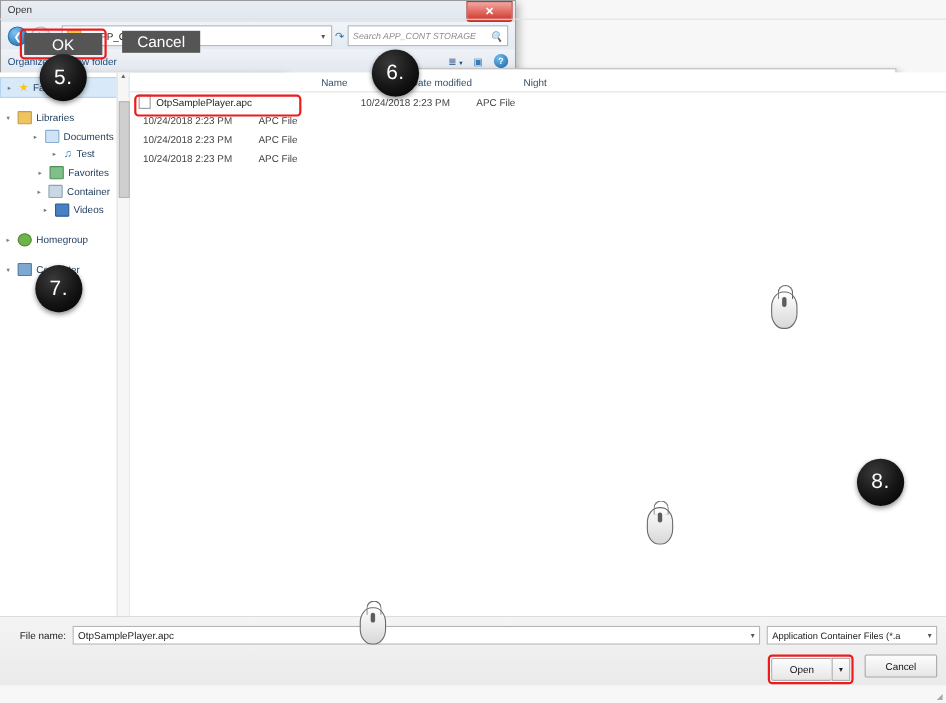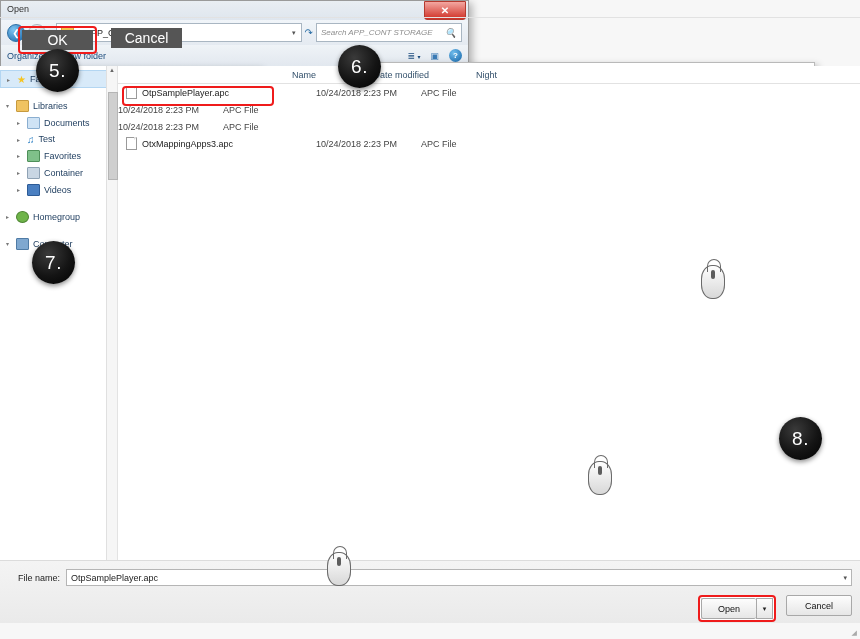--- a/index.html
+++ b/index.html
@@ -102,33 +102,33 @@
         background:linear-gradient(to bottom,#eff3f7,#e2e8ef);border-bottom:1px solid #c9d2da;
         font-size:9px;color:#1b4b7d;}
   #p7 .tools .right{margin-left:auto;display:flex;align-items:center;gap:10px;}
   .helpq{width:13px;height:13px;border-radius:50%;background:radial-gradient(circle at 35% 30%,#6fbcec,#1565a8);
         color:#fff;font-size:8px;font-weight:bold;display:flex;align-items:center;justify-content:center;}
   #p7 .body{position:absolute;left:0;right:0;top:66px;bottom:62px;display:flex;background:#fff;}
   #p7 .nav{width:117px;background:#fff;border-right:1px solid #e3e3e3;padding-top:4px;
         font-size:9px;color:#1b3a5c;position:relative;}
   .navitem{display:flex;align-items:center;gap:4px;padding:2.5px 0 2.5px 6px;}
   .navitem.sel{background:#d8eaf9;border:1px solid #b3d6f2;}
-  .navitem.ind{padding-left:17px;}
+  .navitem.ind{padding-left:17px;justify-content:center;}
   .arrw{font-size:6px;color:#7a7a7a;width:6px;}
   .ic{width:11px;height:10px;border-radius:1px;}
   .navscroll{position:absolute;right:0;top:0;bottom:0;width:10px;background:#f6f6f6;border-left:1px solid #e0e0e0;}
   .navthumb{position:absolute;left:1px;top:26px;width:8px;height:86px;background:#cfcfcf;border:1px solid #b5b5b5;}
   .sbarrow{position:absolute;left:1px;width:8px;height:9px;text-align:center;font-size:6px;color:#666;}
   #p7 .list{flex:1;position:relative;}
   .lhead{display:flex;height:17px;border-bottom:1px solid #e2e2e2;font-size:9px;color:#33506b;
         align-items:center;background:#fff;text-align:right;}
   .lhead div{padding-left:8px;}
   .frow{display:flex;height:17px;align-items:center;font-size:9px;color:#222;}
   .frow .nm{width:190px;display:flex;align-items:center;gap:5px;padding-left:8px;}
-  .frow .dt{width:105px;color:#444;}
+  .frow .dt{width:105px;color:#444;margin-left:12px;}
   .frow .ty{width:60px;color:#444;}
   .fileico{width:9px;height:11px;background:#fff;border:1px solid #9a9a9a;position:relative;}
   .fileico::after{content:"";position:absolute;right:-1px;top:-1px;border-left:3px solid #ddd;
         border-bottom:3px solid transparent;}
   .hsel{position:absolute;left:4px;top:20px;width:148px;height:16px;border:2px solid #ef1b1b;
         border-radius:4px;pointer-events:none;}
   #p7 .hbar{position:absolute;left:118px;right:10px;bottom:44px;height:13px;
         background:#f2f2f2;border-top:1px solid #e0e0e0;display:flex;align-items:center;}
   .hthumb{margin-left:12px;width:258px;height:11px;background:linear-gradient(to bottom,#fdfdfd,#dedede);
         border:1px solid #c2c2c2;text-align:center;font-size:6px;color:#8a8a8a;line-height:11px;}
@@ -398,42 +398,42 @@
       </div>
       <div class="frow">
         <span class="dt">10/24/2018 2:23 PM</span>
         <span class="ty">APC File</span>
       </div>
       <div class="frow">
         <span class="dt">10/24/2018 2:23 PM</span>
         <span class="ty">APC File</span>
       </div>
       <div class="frow">
-        <span class="nm">
-            <span class="fileico"></span>
-            <span>OtxMappingApps3.apc</span>
-          </span>
         <span class="dt">10/24/2018 2:23 PM</span>
         <span class="ty">APC File</span>
       </div>
       <div class="hsel"></div>
     </div>
   </div>
 
   <div class="hbar">
     <span style="font-size:6px;color:#777;margin-left:2px;">◀</span>
     <div class="hthumb">⋮⋮</div>
     <span style="font-size:6px;color:#777;position:absolute;right:3px;">▶</span>
   </div>
 
   <div class="foot">
     <div class="fnrow">
       <span class="fnlabel">File name:</span>
       <span class="fnbox">
         <span>OtpSamplePlayer.apc</span>
+        <span style="font-size:7px;color:#555;">▾</span>
+      </span>
+      <span class="ftype">
+        <span>Application Container Files (*.a</span>
         <span style="font-size:7px;color:#555;">▾</span>
       </span>
     </div>
     <div class="btns">
       <span class="openwrap">
         <span class="wbtn">Open</span>
         <span class="opendrop">▾</span>
       </span>
       <span class="wbtn">Cancel</span>
     </div>

